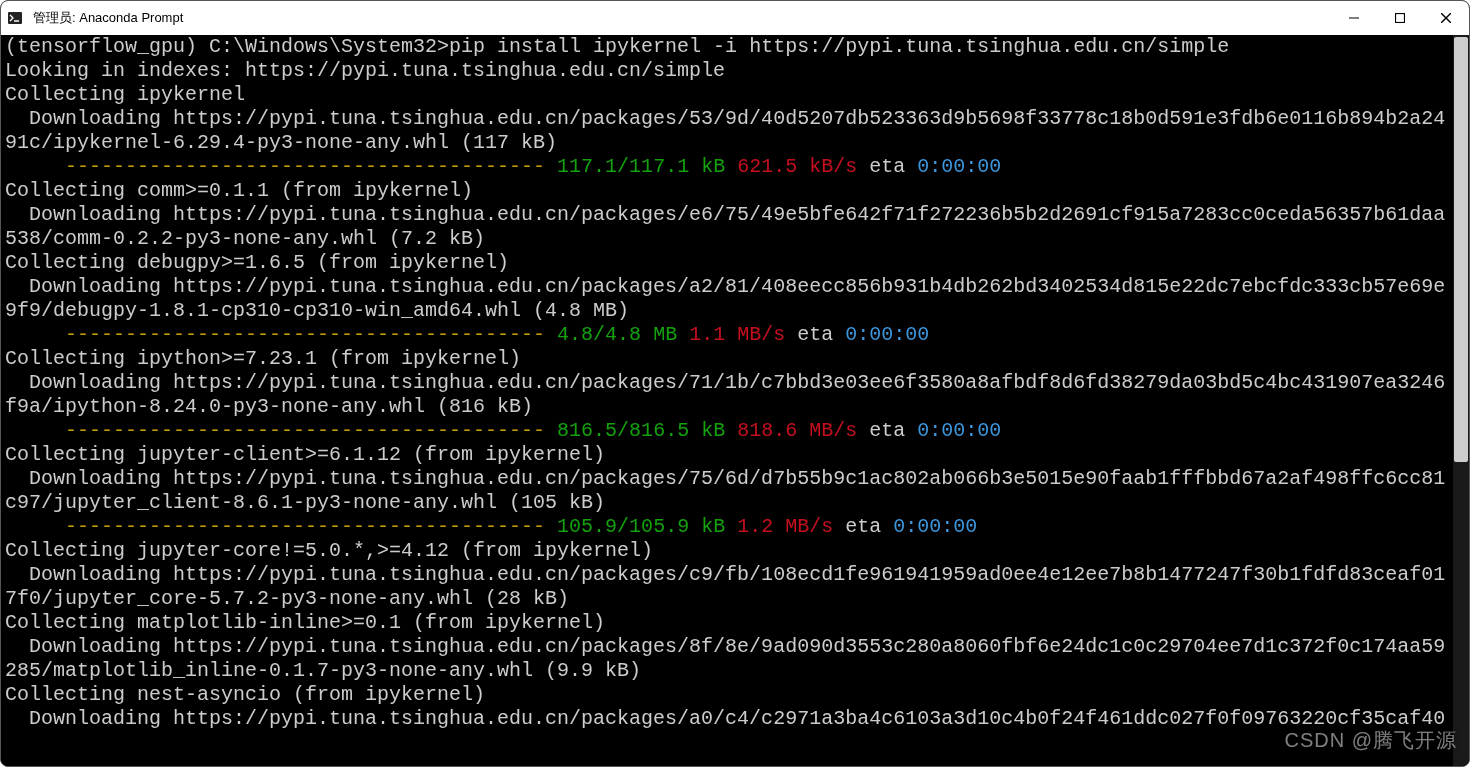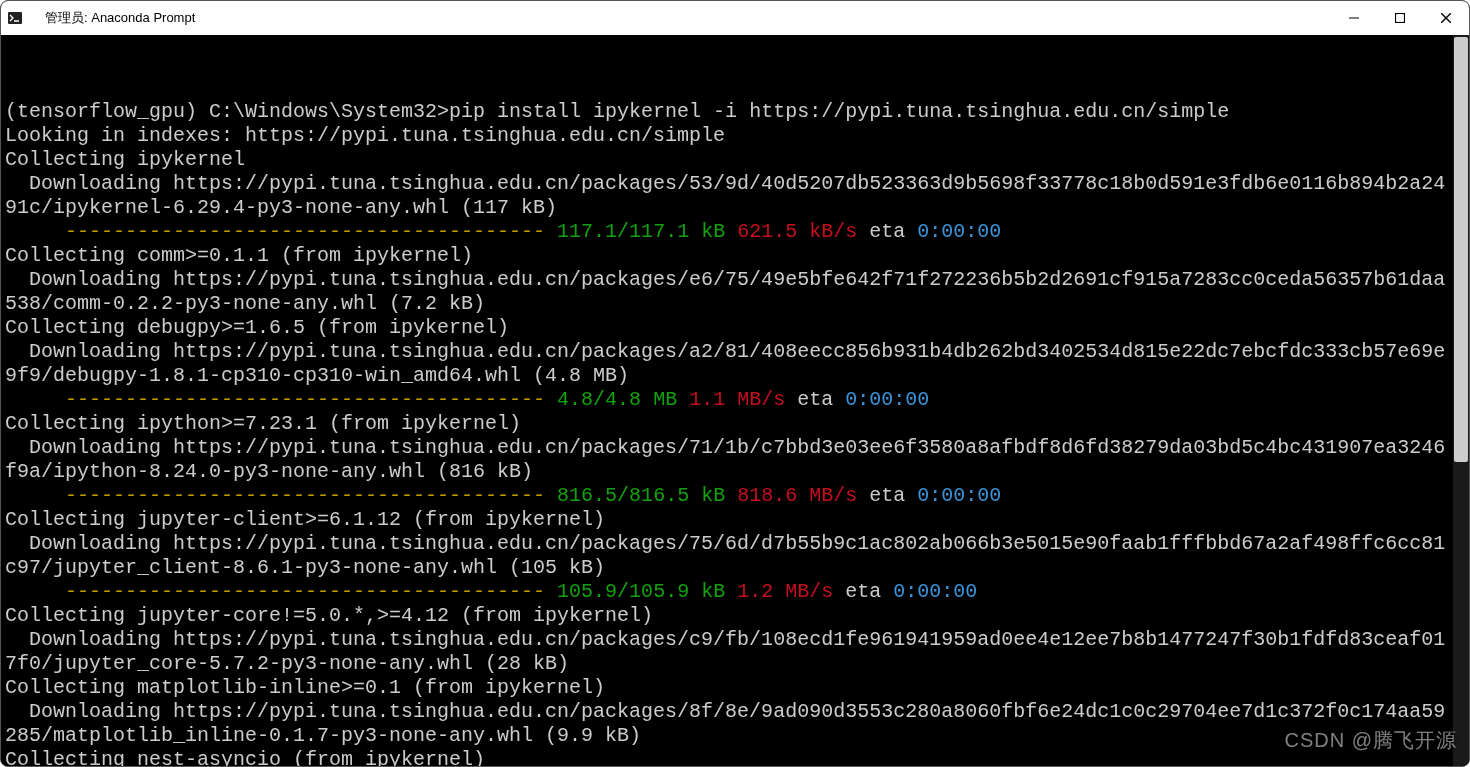--- a/index.html
+++ b/index.html
@@ -1,29 +1,29 @@
 <!DOCTYPE html>
 <html><head>
 <meta charset="utf-8">
 <style>
   html,body{margin:0;padding:0;width:1470px;height:767px;overflow:hidden;background:#fff;font-family:"Segoe UI",Arial,sans-serif;}
   .window{width:1470px;height:767px;background:#000;border:1px solid #555;box-sizing:border-box;position:relative;border-radius:8px;overflow:hidden;}
   .titlebar{height:34px;background:#fff;color:#000;display:flex;align-items:center;justify-content:space-between;padding:0 0 0 6px;}
-  .titlebar-left{display:flex;align-items:center;gap:22px;}
+  .titlebar-left{display:flex;align-items:center;gap:10px;}
   .app-icon{width:16px;height:16px;display:inline-flex;align-items:center;justify-content:center;}
   .title-text{font-size:13px;color:#000;}
   .win-controls{display:flex;height:100%;}
   .win-btn{width:46px;height:100%;display:flex;align-items:center;justify-content:center;color:#000;}
   .win-btn svg{width:10px;height:10px;stroke:#000;stroke-width:1.2;fill:none;}
   .win-btn.close svg{stroke-width:1.4;}
   .term-wrap{position:absolute;top:34px;left:0;right:0;bottom:0;background:#000;display:flex;}
-  .term{flex:1 1 auto;padding:24px 0 0 4px;color:#e5e5e5;
+  .term{flex:1 1 auto;padding:0 0 0 4px;color:#e5e5e5;
         font-family:"NSimSun","SimSun","Consolas","Courier New",monospace;
         font-size:20px;line-height:24px;letter-spacing:0px;
-        white-space:pre;overflow:hidden;margin-top:41px;}
+        white-space:pre;overflow:hidden;}
   .scrollbar{width:16px;background:#1a1a1a;display:flex;flex-direction:column;align-items:center;}
   .scroll-thumb{width:14px;background:#cdcdcd;margin-top:2px;border-radius:2px;}
   .yellow{color:#c19c00;}
   .green{color:#13a10e;}
   .red{color:#c50f1f;}
   .cyan{color:#3a96dd;}
   .white{color:#cccccc;}
   .watermark{position:absolute;right:12px;bottom:12px;color:rgba(230,230,230,0.55);font-family:"Microsoft YaHei",sans-serif;font-size:20px;letter-spacing:1px;text-shadow:0 0 4px rgba(0,0,0,0.6);}
   [data-bind]:empty::before{content:"";}
 </style>

